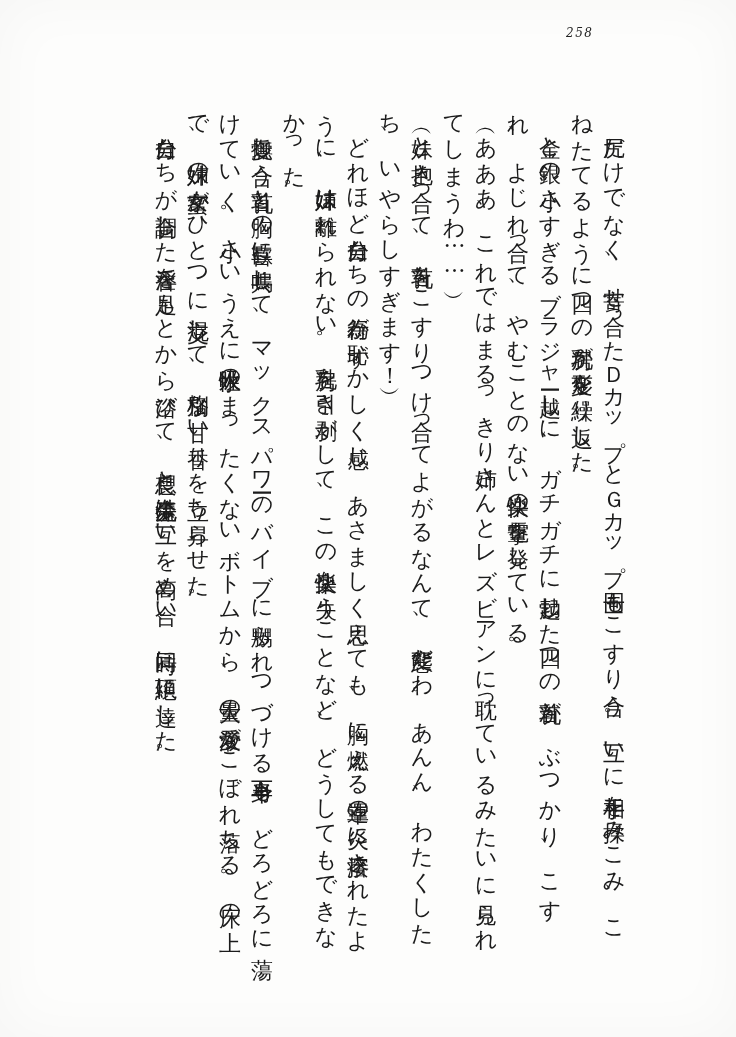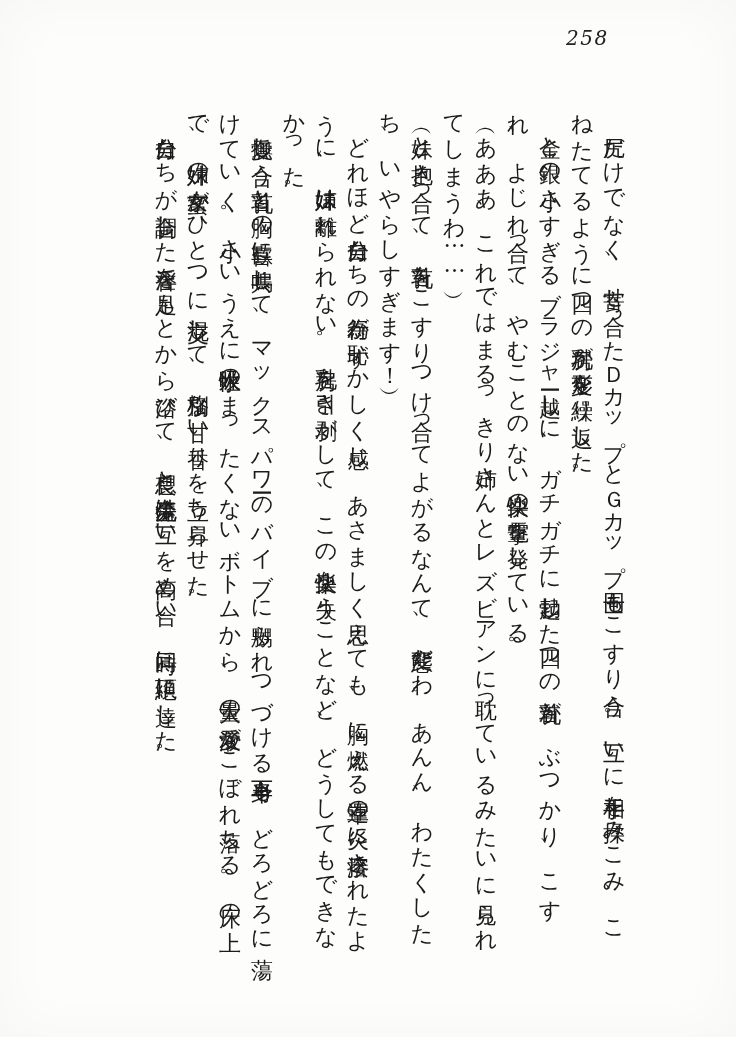--- a/index.html
+++ b/index.html
@@ -15,21 +15,21 @@
     background: #fdfdfc;
     overflow: hidden;
     box-shadow: inset 0 0 60px rgba(0,0,0,0.03);
   }
   .page-number {
     position: absolute;
     top: 26px;
     left: 566px;
     font-family: "DejaVu Serif", "Liberation Serif", serif;
     font-style: italic;
-    font-size: 20px;
+    font-size: 12px;
     letter-spacing: 1.5px;
     color: #222;
   }
   .text-block {
     position: absolute;
     top: 99px;
     right: 106px;
     height: 844px;
     writing-mode: vertical-rl;
     -webkit-writing-mode: vertical-rl;

